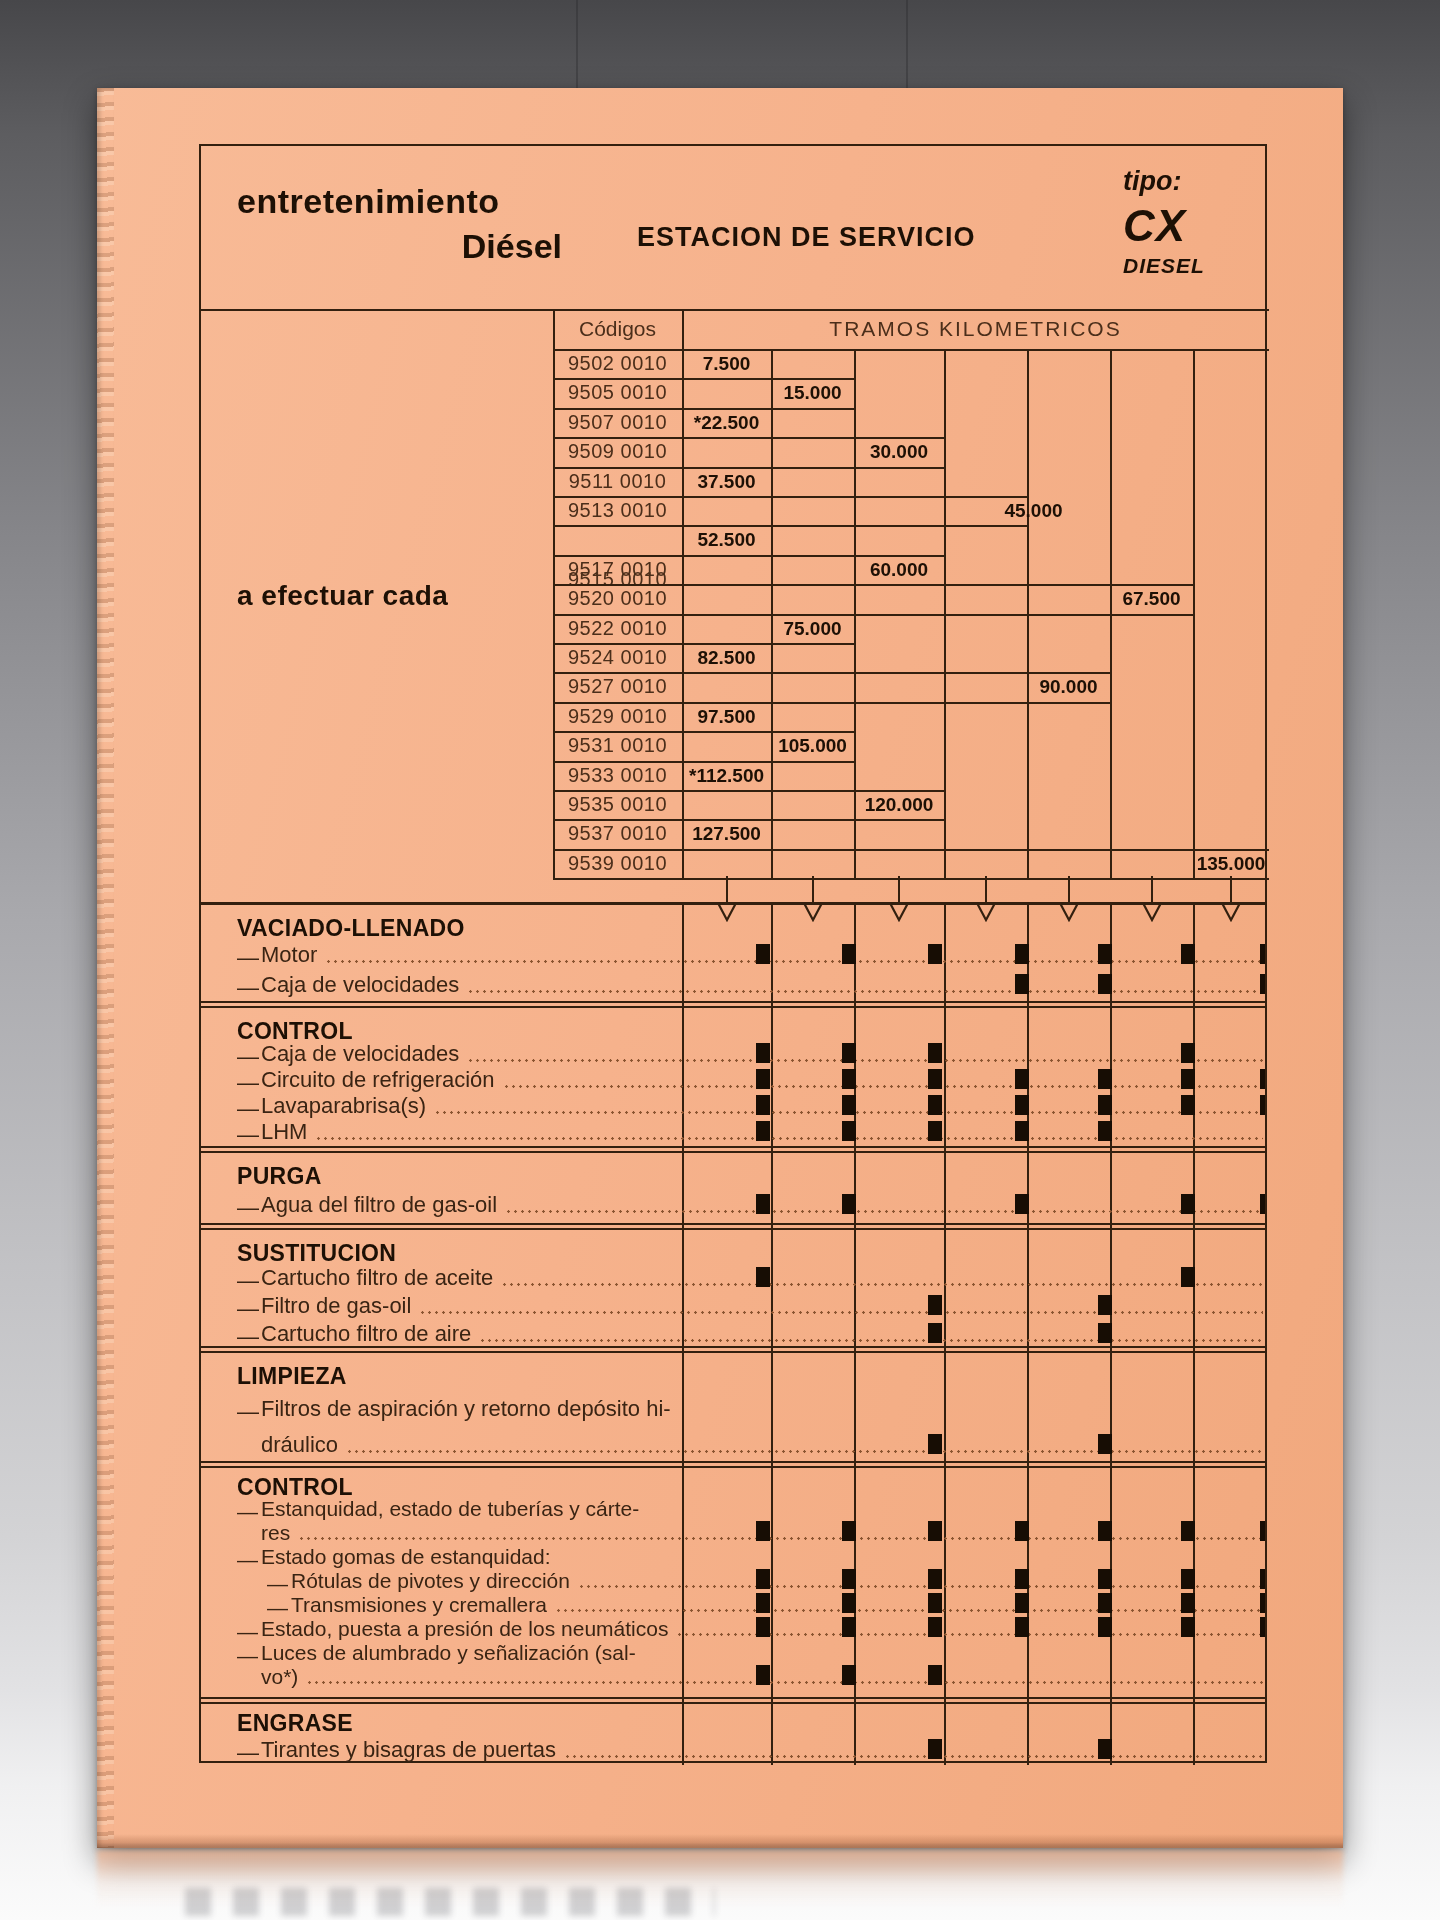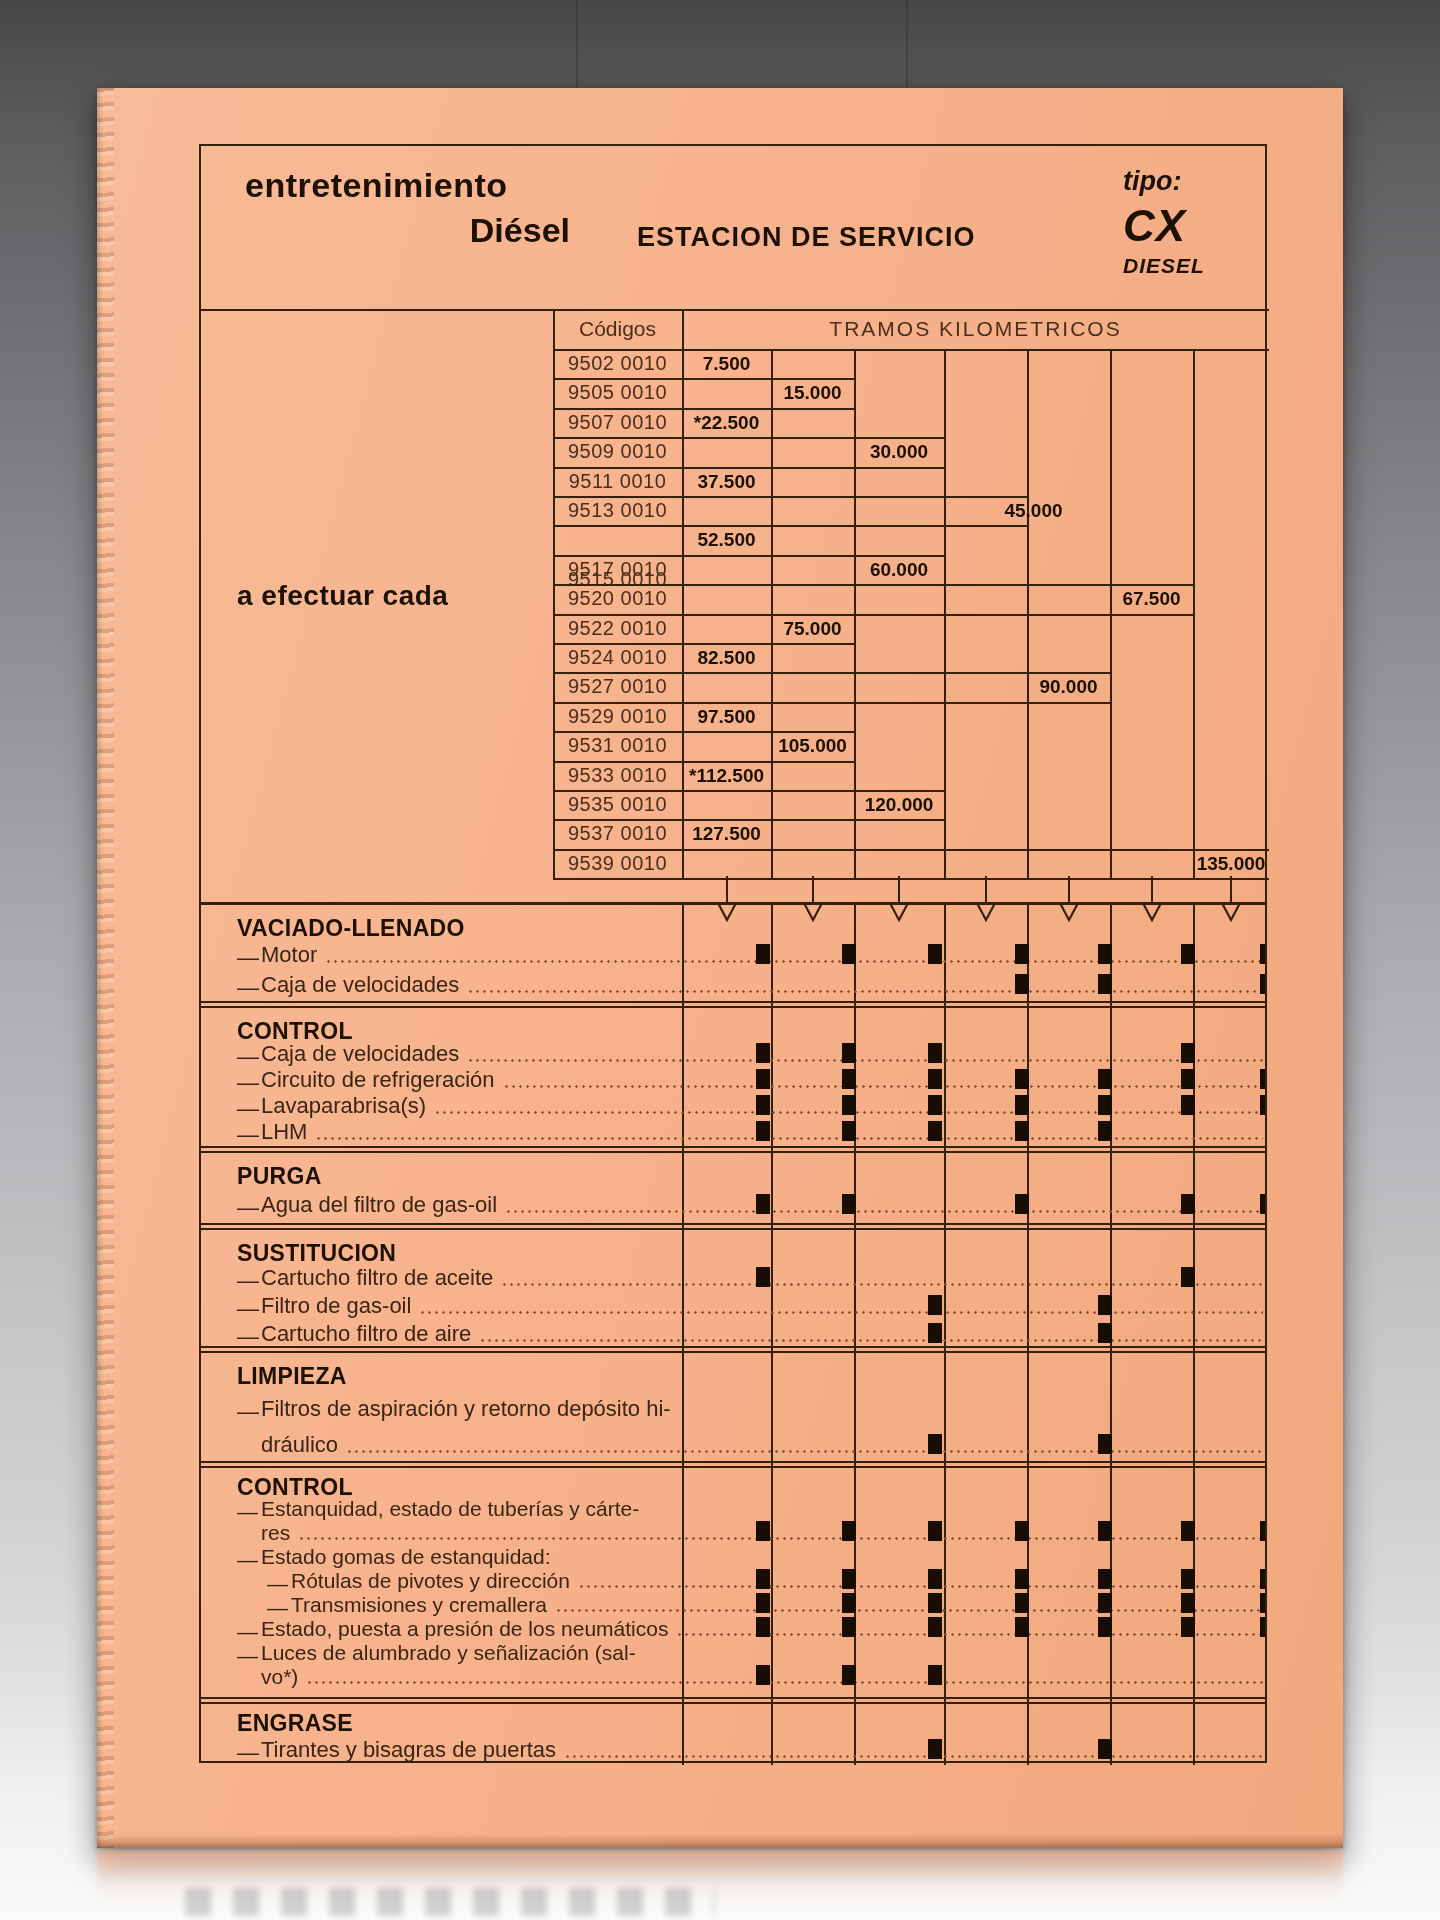--- a/index.html
+++ b/index.html
@@ -15,21 +15,21 @@
     box-shadow:inset 3px 0 4px rgba(0,0,0,.18);}
   .card-bottom-curl{position:absolute;left:0;bottom:0;width:100%;height:14px;
     background:linear-gradient(180deg, rgba(0,0,0,0) 0%, rgba(120,60,30,.25) 60%, rgba(60,30,15,.45) 100%);}
   .reflection{position:absolute;left:97px;top:1850px;width:1246px;height:58px;
     background:linear-gradient(180deg, rgba(238,176,140,.75) 0%, rgba(244,214,196,.25) 55%, rgba(250,250,250,0) 100%);
     filter:blur(2.5px);}
   .reflection-text{position:absolute;left:185px;top:1888px;width:530px;height:28px;opacity:.45;filter:blur(3px);
     background:repeating-linear-gradient(90deg, rgba(80,80,88,.55) 0 26px, rgba(0,0,0,0) 26px 48px);}
   .inner{position:absolute;left:102px;top:56px;width:1068px;height:1619px;border:2px solid var(--line);box-sizing:border-box;}
   
-  .h-left{position:absolute;left:36px;top:20px;width:325px;color:var(--ink-bold);margin-left:8px;}
+  .h-left{position:absolute;left:36px;top:36px;width:325px;color:var(--ink-bold);}
   .h-l1{font-size:34px;font-weight:bold;letter-spacing:.5px;}
   .h-l2{font-size:34px;font-weight:bold;text-align:right;margin-top:6px;}
   .h-l3{font-size:33px;font-weight:bold;text-align:right;margin-top:5px;padding-right:2px;}
   .h-center{position:absolute;left:436px;top:76px;font-size:27px;font-weight:bold;letter-spacing:1px;color:var(--ink-bold);}
   .h-tipo{position:absolute;left:922px;top:20px;color:var(--ink-bold);font-style:italic;}
   .h-tipo .t1{font-size:27px;font-weight:bold;}
   .h-tipo .t2{font-size:44px;font-weight:bold;letter-spacing:1px;margin-top:4px;}
   .h-tipo .t3{font-size:21px;font-weight:bold;letter-spacing:1px;margin-top:3px;}
   
   .hl,.vl{position:absolute;background:var(--line);}

